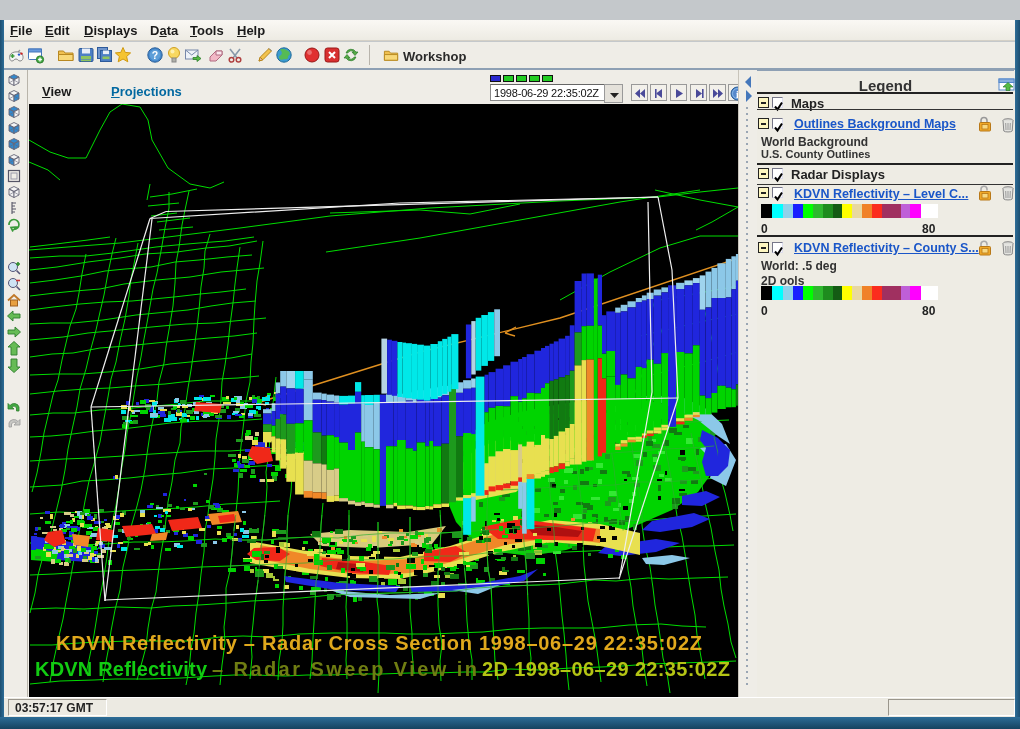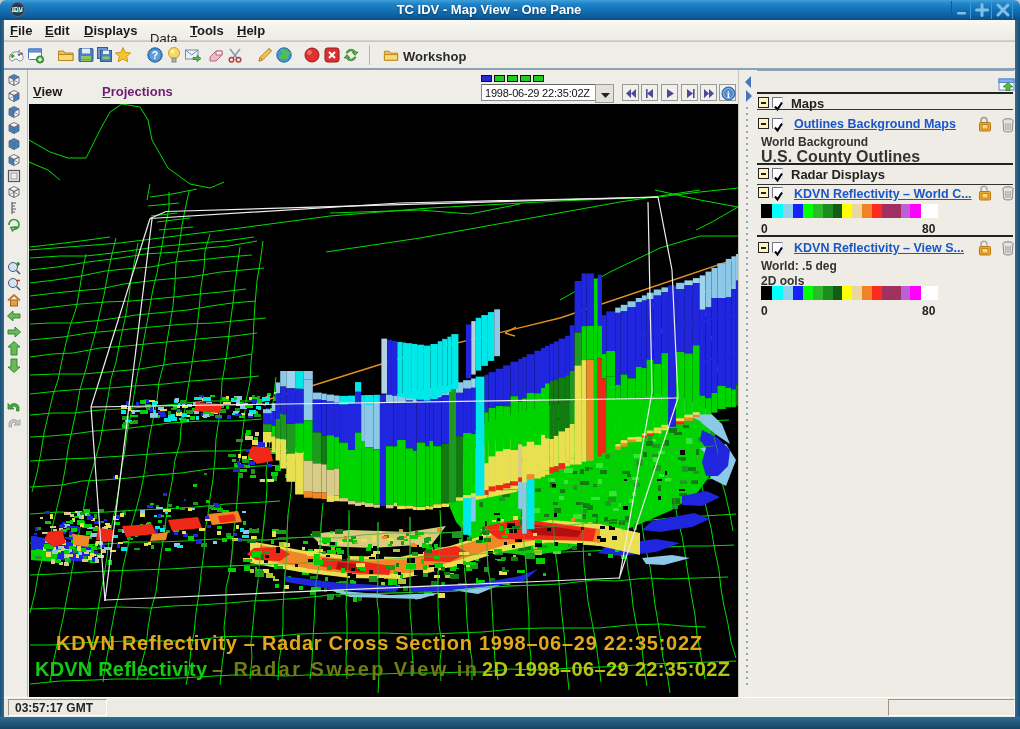--- a/index.html
+++ b/index.html
@@ -1,45 +1,28 @@
 <!DOCTYPE html>
 <html><head><meta charset="utf-8"><style>
 * { margin:0; padding:0; box-sizing:border-box; }
 body { width:1020px; height:729px; font-family:"Liberation Sans", sans-serif; background:#c4c8cb; overflow:hidden; }
 #win { position:absolute; left:0; top:0; width:1020px; height:729px; }
 </style></head><body>
 <div id="win">
 
-  <div style="position:absolute;left:0;top:0;width:1020px;height:20px;background:linear-gradient(#3f9fd8,#1f83c8 20%,#1371b4 50%,#0e60a0 80%,#0a4e84);border-radius:6px 6px 0 0">
-    <div style="position:absolute;left:0;top:0;width:100%;height:20px;line-height:20px;text-align:center;color:#fff;font-size:13px;font-weight:bold;text-shadow:0 1px 2px rgba(0,0,0,.45);transform:translateX(-21px)">TC IDV - Map View - One Pane</div>
-    <div style="position:absolute;left:10px;top:2px;width:15px;height:15px"><svg width="15" height="15">
-          <circle cx="7.5" cy="7.5" r="7" fill="#203a58" stroke="#667"></circle>
-          <path d="M2,10 C5,7 9,12 13,8" stroke="#4a7" stroke-width="2" fill="none"></path>
-          <text x="7.5" y="10" font-size="6.5" font-weight="bold" fill="#fff" text-anchor="middle" font-family="Liberation Sans">IDV</text>
-        </svg></div>
-    <div style="position:absolute;right:49px;top:1px;width:20px;height:18px;border-left:1px solid #0d5a94;border-right:1px solid #3a9ad8"><svg width="20" height="18">
-          <rect x="5" y="11" width="9" height="2.5" rx="1" fill="#7fc0e8"></rect>
-        </svg></div>
-      <div style="position:absolute;right:28px;top:1px;width:20px;height:18px;border-right:1px solid #3a9ad8"><svg width="20" height="18">
-          <path d="M10,3.5 L10,14.5 M4.5,9 L15.5,9" stroke="#7fc0e8" stroke-width="3" stroke-linecap="round"></path>
-        </svg></div>
-      <div style="position:absolute;right:7px;top:1px;width:20px;height:18px;border-right:1px solid #3a9ad8"><svg width="20" height="18">
-          <path d="M5,4 L15,14 M15,4 L5,14" stroke="#7fc0e8" stroke-width="3" stroke-linecap="round"></path>
-        </svg></div>
-  </div>
 
   <div style="position:absolute;left:0;top:20px;width:4px;height:698px;background:linear-gradient(90deg,#1d4e70,#2d6d97)"></div>
   <div style="position:absolute;left:1015px;top:20px;width:5px;height:698px;background:linear-gradient(90deg,#2d6d97,#1d4e70)"></div>
   <div style="position:absolute;left:0;top:717px;width:1020px;height:12px;background:linear-gradient(#2d6d97,#16435f)"></div>
 
   <div style="position:absolute;left:4px;top:20px;width:1011px;height:21px;background:linear-gradient(#faf8f4,#edebe3);border-bottom:1px solid #d4d0c6">
     <div style="position:absolute;left:6px;top:3px;font-size:13px;font-weight:bold;color:#1a1a1a"><span style="text-decoration:underline">F</span>ile</div>
     <div style="position:absolute;left:41px;top:3px;font-size:13px;font-weight:bold;color:#1a1a1a"><span style="text-decoration:underline">E</span>dit</div>
     <div style="position:absolute;left:80px;top:3px;font-size:13px;font-weight:bold;color:#1a1a1a"><span style="text-decoration:underline">D</span>isplays</div>
-    <div style="position:absolute;left:146px;top:11px;font-size:13px;font-weight:normal;color:#1a1a1a">D<span style="text-decoration:underline">a</span>ta</div>
+    <div style="position:absolute;left:146px;top:3px;font-size:13px;font-weight:bold;color:#1a1a1a">D<span style="text-decoration:underline">a</span>ta</div>
     <div style="position:absolute;left:186px;top:3px;font-size:13px;font-weight:bold;color:#1a1a1a"><span style="text-decoration:underline">T</span>ools</div>
     <div style="position:absolute;left:233px;top:3px;font-size:13px;font-weight:bold;color:#1a1a1a"><span style="text-decoration:underline">H</span>elp</div>
   </div>
 
   <div style="position:absolute;left:4px;top:42px;width:1011px;height:26px;background:#efede7">
       <div style="position:absolute;left:4px;top:4px"><svg width="18" height="18" viewBox="0 0 18 18">
           <path d="M3,14 L12,4" stroke="#999" stroke-width="1.2" fill="none"></path>
           <path d="M2,9 C1,12 2,15 4,15 C6,15 6,13 8,13 C10,13 10,15 12,15 C15,15 16,11 14,8 C12,5 4,5 2,9 Z" fill="#f4f4f4" stroke="#888"></path>
           <path d="M4.5,8 L4.5,12 M2.5,10 L6.5,10" stroke="#3a9a3a" stroke-width="1.6"></path>
           <circle cx="11" cy="8.6" r="1.2" fill="#2255cc"></circle>
@@ -207,23 +190,23 @@
           <path d="M5,2 L5,10 L2,10 L8,15.5 L14,10 L11,10 L11,2 Z" fill="#66bb55" stroke="#2d7d2d" stroke-width=".9"></path>
         </svg></div>
       <div style="position:absolute;left:2px;top:328px"><svg width="16" height="16" viewBox="0 0 16 16">
           <path d="M13,13 L13,9 A5,4.5 0 0 0 4,7.5 L2,5.5 L2,11 L8,11 L5.6,8.8 A3.2,3 0 0 1 10.5,10 L10.5,13 Z" fill="#44aa44" stroke="#2d7d2d" stroke-width=".8"></path>
         </svg></div>
       <div style="position:absolute;left:2px;top:344px"><svg width="16" height="16" viewBox="0 0 16 16">
           <path d="M3,13 L3,9 A5,4.5 0 0 1 12,7.5 L14,5.5 L14,11 L8,11 L10.4,8.8 A3.2,3 0 0 0 5.5,10 L5.5,13 Z" fill="#c8c8c4" stroke="#999" stroke-width=".8"></path>
         </svg></div>
     </div>
 
-  <div style="position:absolute;left:29px;top:70px;width:709px;height:40px">
+  <div style="position:absolute;left:38px;top:70px;width:709px;height:40px">
     <div style="position:absolute;left:4px;top:14px;font-size:13px;font-weight:bold;color:#1a1a1a"><span style="text-decoration:underline">V</span>iew</div>
-    <div style="position:absolute;left:73px;top:14px;font-size:13px;font-weight:bold;color:#701a75"><span style="text-decoration:underline">P</span>rojections</div>
+    <div style="position:absolute;left:73px;top:14px;font-size:13px;font-weight:bold;color:#0369a1"><span style="text-decoration:underline">P</span>rojections</div>
     <div style="position:absolute;left:452px;top:5px;width:11px;height:7px;background:#2a2ad0;border:1px solid #111"></div>
       <div style="position:absolute;left:465px;top:5px;width:11px;height:7px;background:#22cc22;border:1px solid #111"></div>
       <div style="position:absolute;left:478px;top:5px;width:11px;height:7px;background:#22cc22;border:1px solid #111"></div>
       <div style="position:absolute;left:491px;top:5px;width:11px;height:7px;background:#22cc22;border:1px solid #111"></div>
       <div style="position:absolute;left:504px;top:5px;width:11px;height:7px;background:#22cc22;border:1px solid #111"></div>
       <div style="position:absolute;left:452px;top:14px;width:132px;height:17px;background:#fff;border:1px solid #888;border-top-color:#666;font-size:11px;color:#111;line-height:17px;padding-left:3px;letter-spacing:-0.2px">1998-06-29 22:35:02Z</div>
       <div style="position:absolute;left:566px;top:14px;width:19px;height:19px;background:#e4e1da;border:1px solid #999"><svg width="19" height="19">
           <path d="M5,8 L14,8 L9.5,13 Z" fill="#222"></path>
         </svg></div>
       <div style="position:absolute;left:593px;top:14px;width:17px;height:17px;background:#f2f0ea;border:1px solid #999"><svg width="17" height="17" viewBox="0 0 17 17">
@@ -1866,20 +1849,21 @@
 
   <div style="position:absolute;left:738px;top:70px;width:18px;height:627px;background:#efede7;border-left:1px solid #c8c4ba">
     <svg width="14" height="30" style="position:absolute;left:2px;top:4px">
         <path d="M10,2 L4,8 L10,14 Z" fill="#4477bb"></path>
         <path d="M5,16 L11,22 L5,28 Z" fill="#4477bb"></path>
       </svg>
     <div style="position:absolute;left:6px;top:36px;width:4px;height:580px;background-image:radial-gradient(circle at 2px 2px,#9aa6b4 1px,transparent 1.2px);background-size:4px 6px"></div>
   </div>
 
   <div style="position:absolute;left:757px;top:70px;width:257px;height:627px;background:#eeece4;border-top:1px solid #8ea0b4">
+      <div style="position:absolute;left:0;top:6px;width:100%;text-align:center;font-size:15px;font-weight:bold;color:#333">Legend</div>
       <div style="position:absolute;left:241px;top:7px"><svg width="17" height="14">
           <rect x="1" y="1" width="15" height="11" fill="#fff" stroke="#5588cc"></rect>
           <rect x="1" y="1" width="15" height="3.5" fill="#88aedd" stroke="#5588cc"></rect>
           <path d="M9,13.5 L13,13.5 L13,10 L16,10 L11,5.5 L6,10 L9,10 Z" fill="#55bb44" stroke="#2d7d2d" stroke-width=".7" transform="translate(-1,-1)"></path>
         </svg></div>
       <div style="position:absolute;left:0;top:21px;width:256px;height:2px;background:#222"></div>
       <div style="position:absolute;left:1px;top:26px;width:11px;height:11px;background:#fdf6c0;border:1.5px solid #222">
         <div style="position:absolute;left:1.5px;top:4px;width:5.5px;height:1.5px;background:#222"></div>
       </div>
       <div style="position:absolute;left:15px;top:26px;width:11px;height:11px;background:#fff;border:1.5px solid #889;border-color:#778 #dde #dde #778"><svg width="11" height="11">
@@ -1898,37 +1882,37 @@
           <path d="M4,7 L4,4.5 A3,3 0 0 1 10,4.5 L10,7" fill="none" stroke="#999" stroke-width="1.6"></path>
           <rect x="2.5" y="6.5" width="11" height="8.5" rx="1" fill="#f0a828" stroke="#b87818"></rect>
           <rect x="5" y="8.5" width="6" height="4.5" fill="#f8d880" stroke="#b87818" stroke-width=".8"></rect>
         </svg></div>
       <div style="position:absolute;left:244px;top:46px"><svg width="14" height="16">
           <ellipse cx="7" cy="3.5" rx="5" ry="1.8" fill="#d8d8d4" stroke="#888"></ellipse>
           <path d="M2,3.5 L2.8,14 A4.5,1.5 0 0 0 11.2,14 L12,3.5" fill="#e4e4e0" stroke="#888"></path>
           <path d="M4.7,6 L5,13 M7,6 L7,13 M9.3,6 L9,13" stroke="#999" fill="none"></path>
         </svg></div>
       <div style="position:absolute;left:4px;top:64px;font-size:12px;font-weight:bold;color:#333">World Background</div>
-      <div style="position:absolute;left:4px;top:77px;font-size:16px;font-weight:bold;color:#333">U.S. County Outlines</div>
+      <div style="position:absolute;left:4px;top:77px;font-size:11px;font-weight:bold;color:#333">U.S. County Outlines</div>
       <div style="position:absolute;left:0;top:92px;width:256px;height:2px;background:#222"></div>
       <div style="position:absolute;left:1px;top:97px;width:11px;height:11px;background:#fdf6c0;border:1.5px solid #222">
         <div style="position:absolute;left:1.5px;top:4px;width:5.5px;height:1.5px;background:#222"></div>
       </div>
       <div style="position:absolute;left:15px;top:97px;width:11px;height:11px;background:#fff;border:1.5px solid #889;border-color:#778 #dde #dde #778"><svg width="11" height="11">
           <path d="M2,5.5 L4.5,8.5 L9,1.5" fill="none" stroke="#000" stroke-width="2"></path>
         </svg></div>
       <div style="position:absolute;left:34px;top:96px;font-size:13px;font-weight:bold;color:#222">Radar Displays</div>
       <div style="position:absolute;left:0;top:113px;width:256px;height:1px;background:#333"></div>
       <div style="position:absolute;left:1px;top:116px;width:11px;height:11px;background:#fdf6c0;border:1.5px solid #222">
         <div style="position:absolute;left:1.5px;top:4px;width:5.5px;height:1.5px;background:#222"></div>
       </div>
       <div style="position:absolute;left:15px;top:116px;width:11px;height:11px;background:#fff;border:1.5px solid #889;border-color:#778 #dde #dde #778"><svg width="11" height="11">
           <path d="M2,5.5 L4.5,8.5 L9,1.5" fill="none" stroke="#000" stroke-width="2"></path>
         </svg></div>
-      <div style="position:absolute;left:37px;top:116px;font-size:12.5px;font-weight:bold;color:#1a56c8;text-decoration:underline;white-space:nowrap">KDVN Reflectivity – World C...</div>
+      <div style="position:absolute;left:37px;top:116px;font-size:12.5px;font-weight:bold;color:#1a56c8;text-decoration:underline;white-space:nowrap">KDVN Reflectivity – Level C...</div>
       <div style="position:absolute;left:220px;top:114px"><svg width="16" height="16">
           <path d="M3,7 L3,4.5 A3,3 0 0 1 9,4 L9,5.5" fill="none" stroke="#aaa" stroke-width="1.6" transform="translate(1,0)"></path>
           <rect x="2.5" y="6.5" width="11" height="8.5" rx="1" fill="#f0a828" stroke="#b87818"></rect>
           <rect x="5" y="8.5" width="6" height="4.5" fill="#f8d880" stroke="#b87818" stroke-width=".8"></rect>
         </svg></div>
       <div style="position:absolute;left:244px;top:114px"><svg width="14" height="16">
           <ellipse cx="7" cy="3.5" rx="5" ry="1.8" fill="#d8d8d4" stroke="#888"></ellipse>
           <path d="M2,3.5 L2.8,14 A4.5,1.5 0 0 0 11.2,14 L12,3.5" fill="#e4e4e0" stroke="#888"></path>
           <path d="M4.7,6 L5,13 M7,6 L7,13 M9.3,6 L9,13" stroke="#999" fill="none"></path>
         </svg></div>
@@ -1952,21 +1936,21 @@
       </div>
       <div style="position:absolute;left:4px;top:151px;font-size:12px;font-weight:bold;color:#222">0</div>
       <div style="position:absolute;left:165px;top:151px;font-size:12px;font-weight:bold;color:#222">80</div>
       <div style="position:absolute;left:0;top:164px;width:256px;height:2px;background:#222"></div>
       <div style="position:absolute;left:1px;top:171px;width:11px;height:11px;background:#fdf6c0;border:1.5px solid #222">
         <div style="position:absolute;left:1.5px;top:4px;width:5.5px;height:1.5px;background:#222"></div>
       </div>
       <div style="position:absolute;left:15px;top:171px;width:11px;height:11px;background:#fff;border:1.5px solid #889;border-color:#778 #dde #dde #778"><svg width="11" height="11">
           <path d="M2,5.5 L4.5,8.5 L9,1.5" fill="none" stroke="#000" stroke-width="2"></path>
         </svg></div>
-      <div style="position:absolute;left:37px;top:170px;font-size:12.5px;font-weight:bold;color:#1a56c8;text-decoration:underline;white-space:nowrap">KDVN Reflectivity – View S...</div>
+      <div style="position:absolute;left:37px;top:170px;font-size:12.5px;font-weight:bold;color:#1a56c8;text-decoration:underline;white-space:nowrap">KDVN Reflectivity – County S...</div>
       <div style="position:absolute;left:220px;top:169px"><svg width="16" height="16">
           <path d="M3,7 L3,4.5 A3,3 0 0 1 9,4 L9,5.5" fill="none" stroke="#aaa" stroke-width="1.6" transform="translate(1,0)"></path>
           <rect x="2.5" y="6.5" width="11" height="8.5" rx="1" fill="#f0a828" stroke="#b87818"></rect>
           <rect x="5" y="8.5" width="6" height="4.5" fill="#f8d880" stroke="#b87818" stroke-width=".8"></rect>
         </svg></div>
       <div style="position:absolute;left:244px;top:169px"><svg width="14" height="16">
           <ellipse cx="7" cy="3.5" rx="5" ry="1.8" fill="#d8d8d4" stroke="#888"></ellipse>
           <path d="M2,3.5 L2.8,14 A4.5,1.5 0 0 0 11.2,14 L12,3.5" fill="#e4e4e0" stroke="#888"></path>
           <path d="M4.7,6 L5,13 M7,6 L7,13 M9.3,6 L9,13" stroke="#999" fill="none"></path>
         </svg></div>

